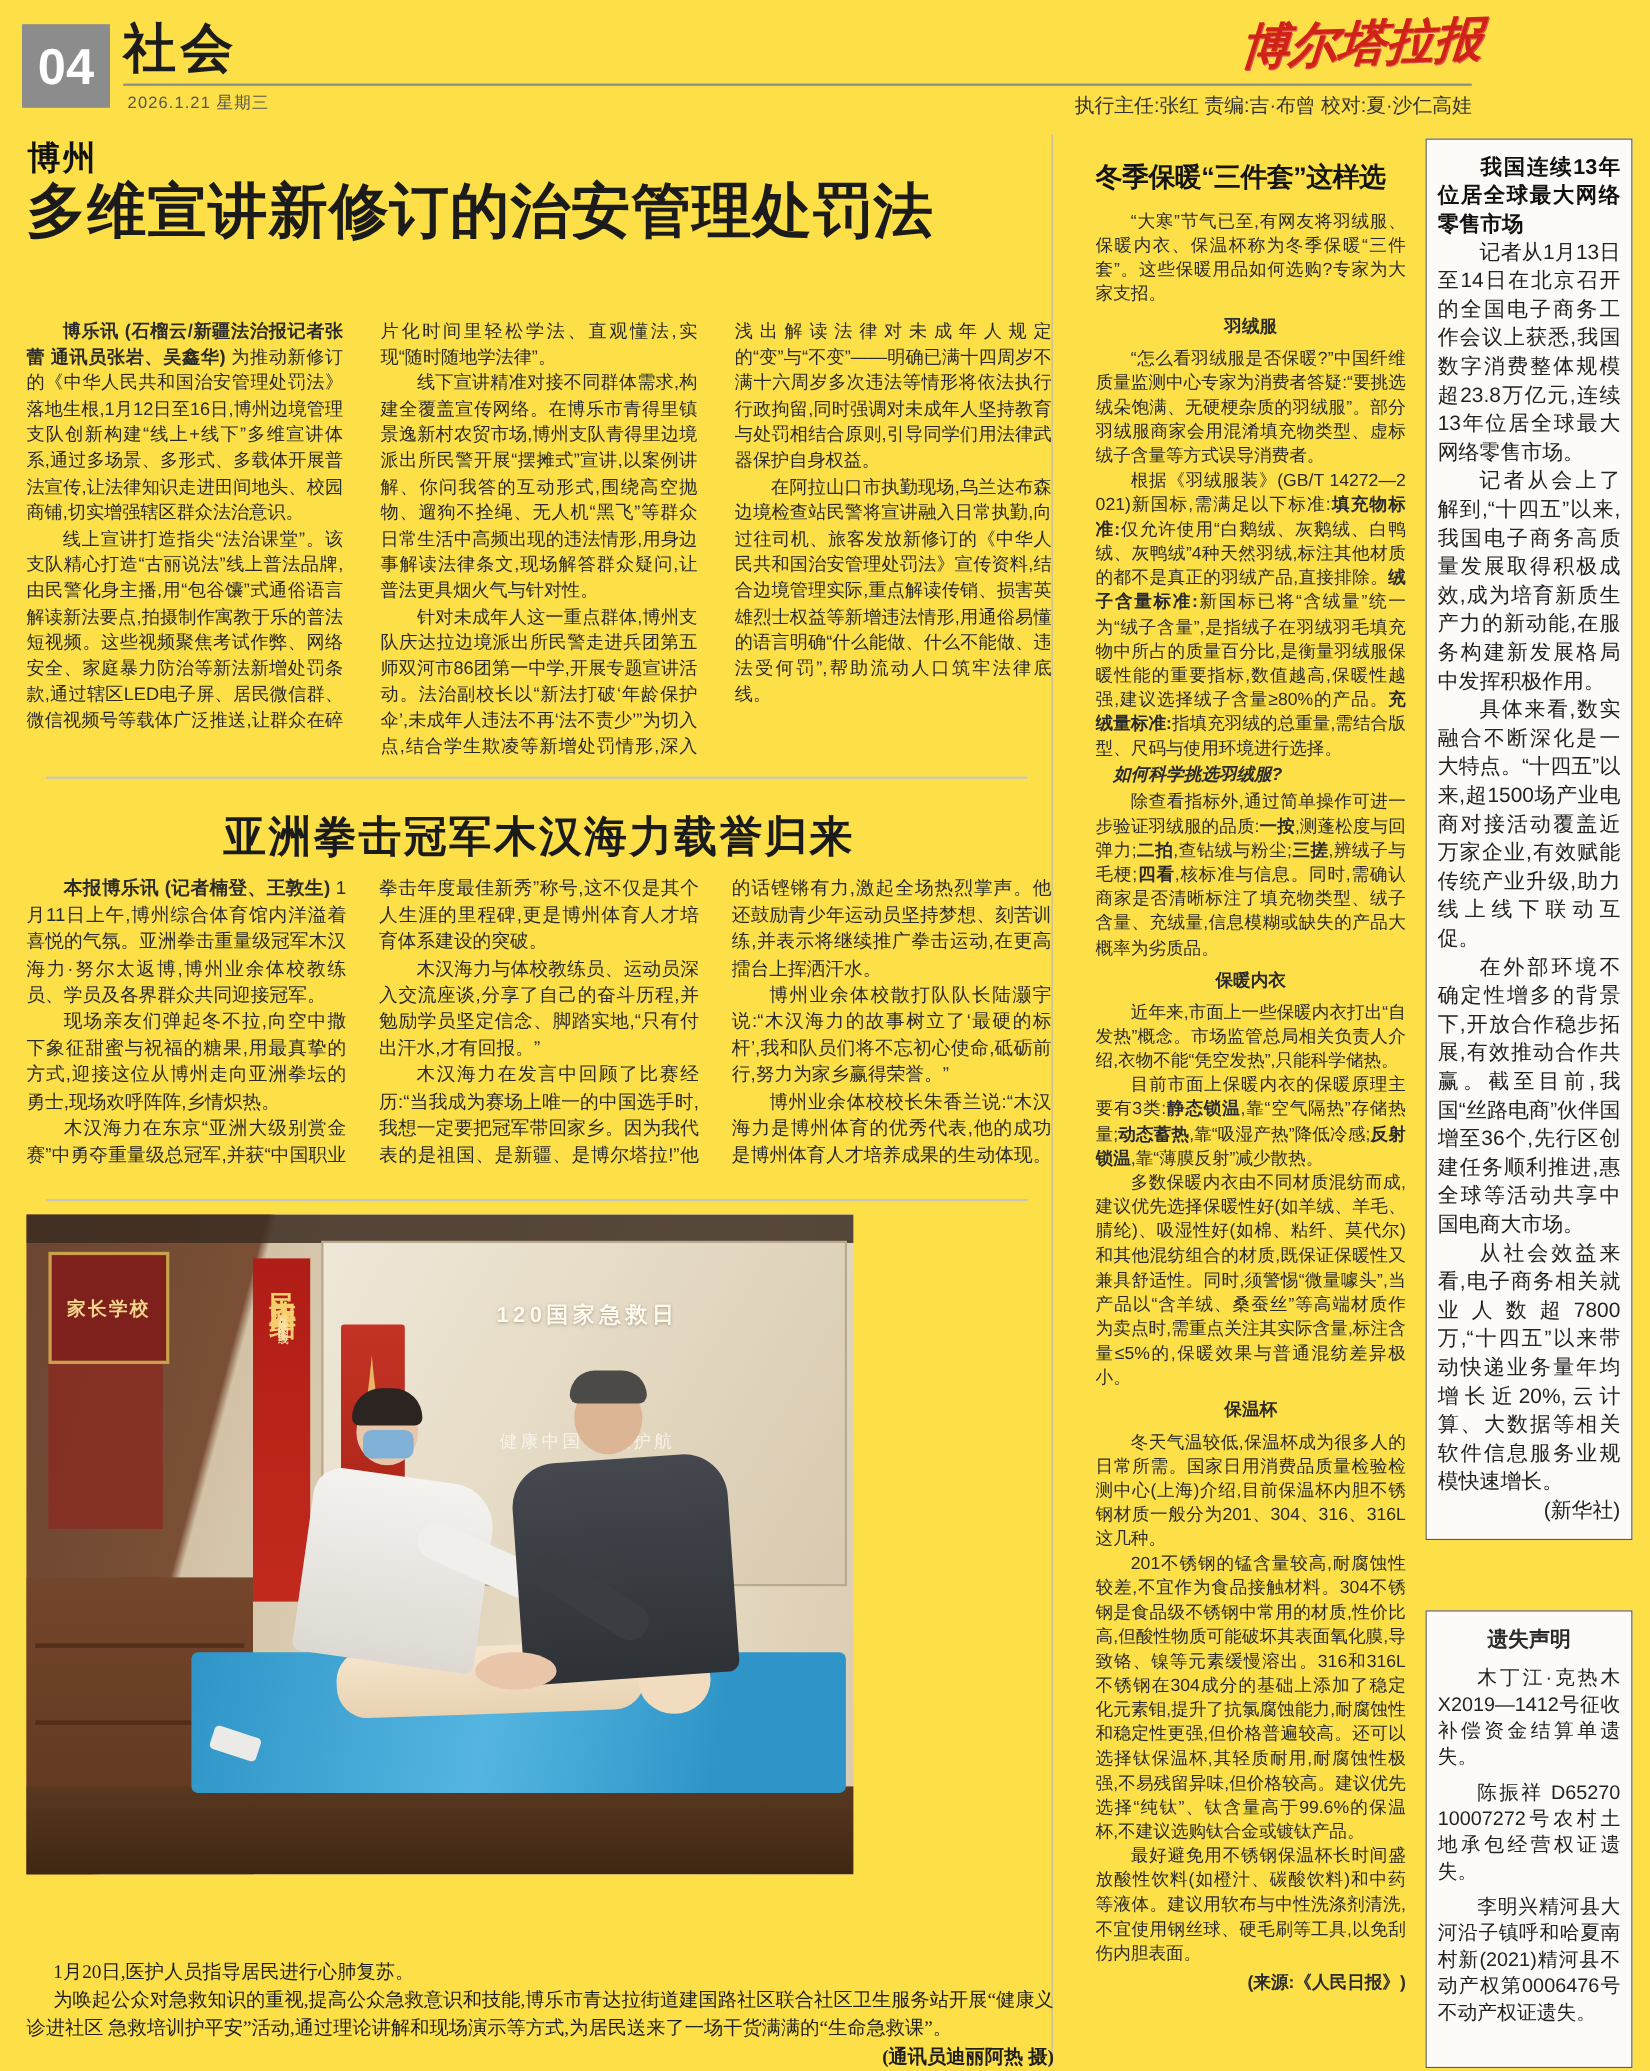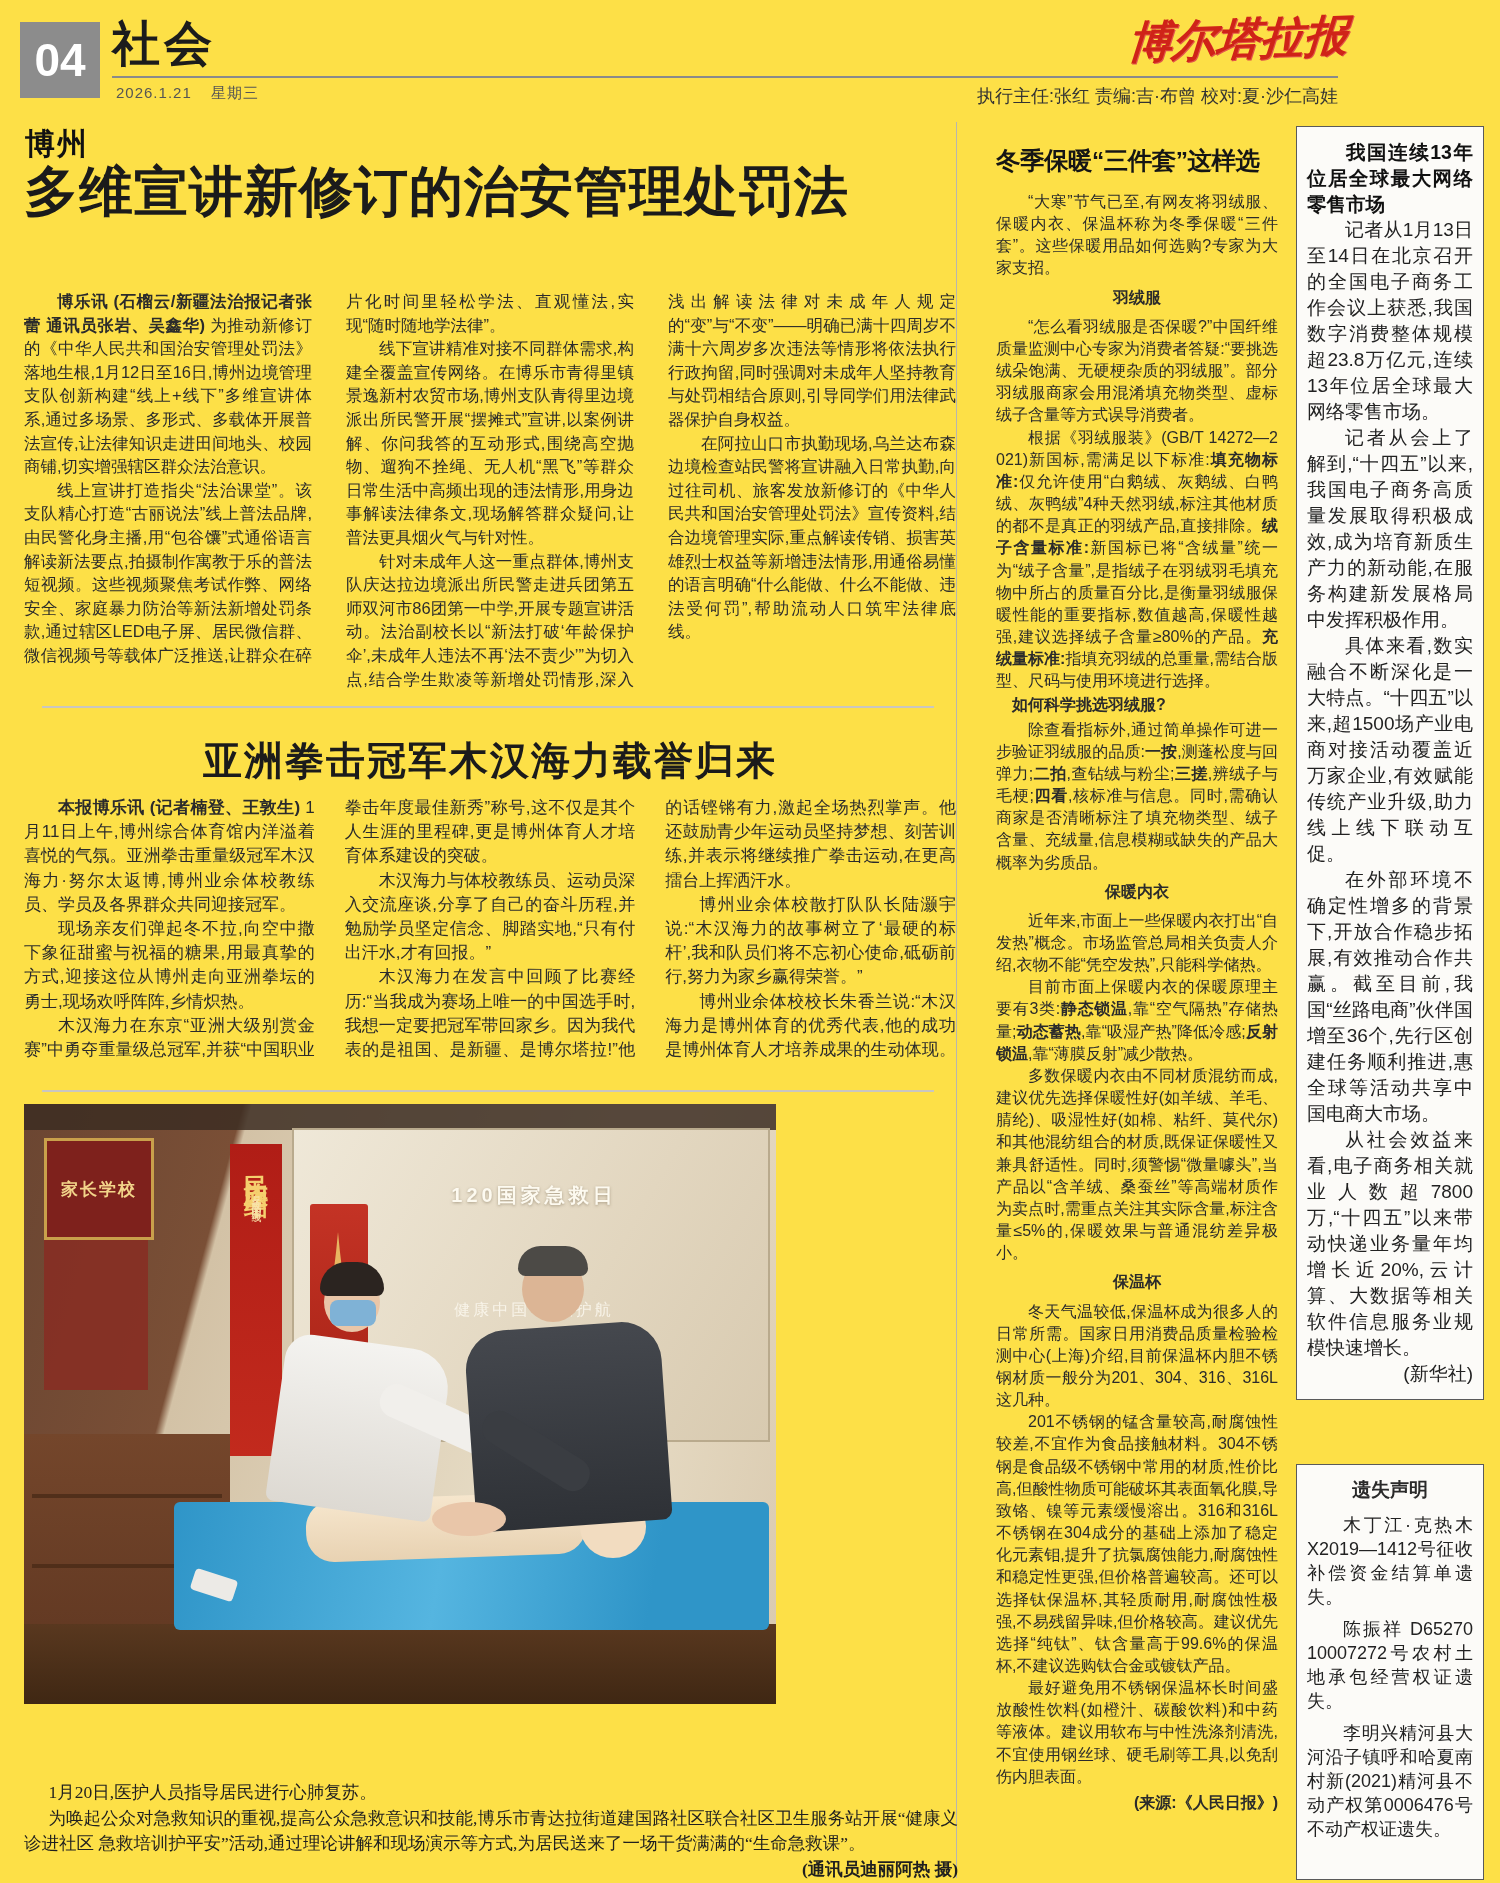--- a/index.html
+++ b/index.html
@@ -71,21 +71,21 @@
   
   .caption{left:24px;top:1780px;width:934px;font-family:"Liberation Serif",serif;font-size:17.5px;
            line-height:25.5px;color:#1f1f1f;text-align:justify;word-break:break-all;}
   .caption p{text-indent:1.4em;}
   .caption .credit-r{text-indent:0;text-align:right;font-weight:bold;}
   
   .a3{left:996px;top:144px;width:282px;height:1736px;overflow:hidden;}
   .a3 h2{margin:0 0 14px 0;font-size:24.5px;font-weight:900;color:#151515;letter-spacing:-0.5px;white-space:nowrap;}
   .a3 .body{font-size:16px;line-height:22.15px;text-align:justify;word-break:break-all;color:#2b2b2b;}
   .a3 .sub-c{text-align:center;text-indent:0;font-weight:bold;margin:7px 0;}
-  .a3 .sub-l{font-weight:bold;text-indent:1em;margin:2px 0;}
+  .a3 .sub-l{font-weight:bold;text-indent:1em;margin:2px 0;font-style:italic;}
   .a3 .credit-r{text-indent:0;text-align:right;font-weight:bold;margin-top:4px;}
   
   .box{border:1px solid #5a5a5a;background:#fcfbf8;padding:12px 10px;text-align:justify;word-break:break-all;overflow:hidden;}
   .box1{left:1296px;top:126px;width:166px;}
   .box1 p{font-size:19px;line-height:26px;color:#222;}
   .box1 .box-title{font-weight:bold;font-size:19.5px;color:#111;}
   .box1 .credit-r{text-indent:0;text-align:right;}
   .box2{left:1296px;top:1464px;width:166px;height:390px;}
   .box2 .n-title{font-size:19px;font-weight:bold;text-align:center;margin-bottom:10px;}
   .box2 p{font-size:18px;line-height:24px;color:#222;margin-top:8px;}
@@ -93,21 +93,21 @@
 </head>
 <body>
 
 <div id="page">
 
   <div class="abs pagenum">04</div>
   <div class="abs section">社会</div>
   <div class="abs hrule"></div>
   <div class="abs dateline">
     <span>2026.1.21</span>
-    <span style="margin-left:14px;">星期三</span>
+    <span style="">星期三</span>
   </div>
   <div class="abs staffline">执行主任:张红  责编:吉·布曾  校对:夏·沙仁高娃</div>
   <div class="abs logo">博尔塔拉报</div>
 
   <div class="abs vrule"></div>
   <div class="abs div1"></div>
   <div class="abs div2"></div>
 
   <div class="abs kicker">博州</div>
   <div class="abs headline1">多维宣讲新修订的治安管理处罚法</div>

